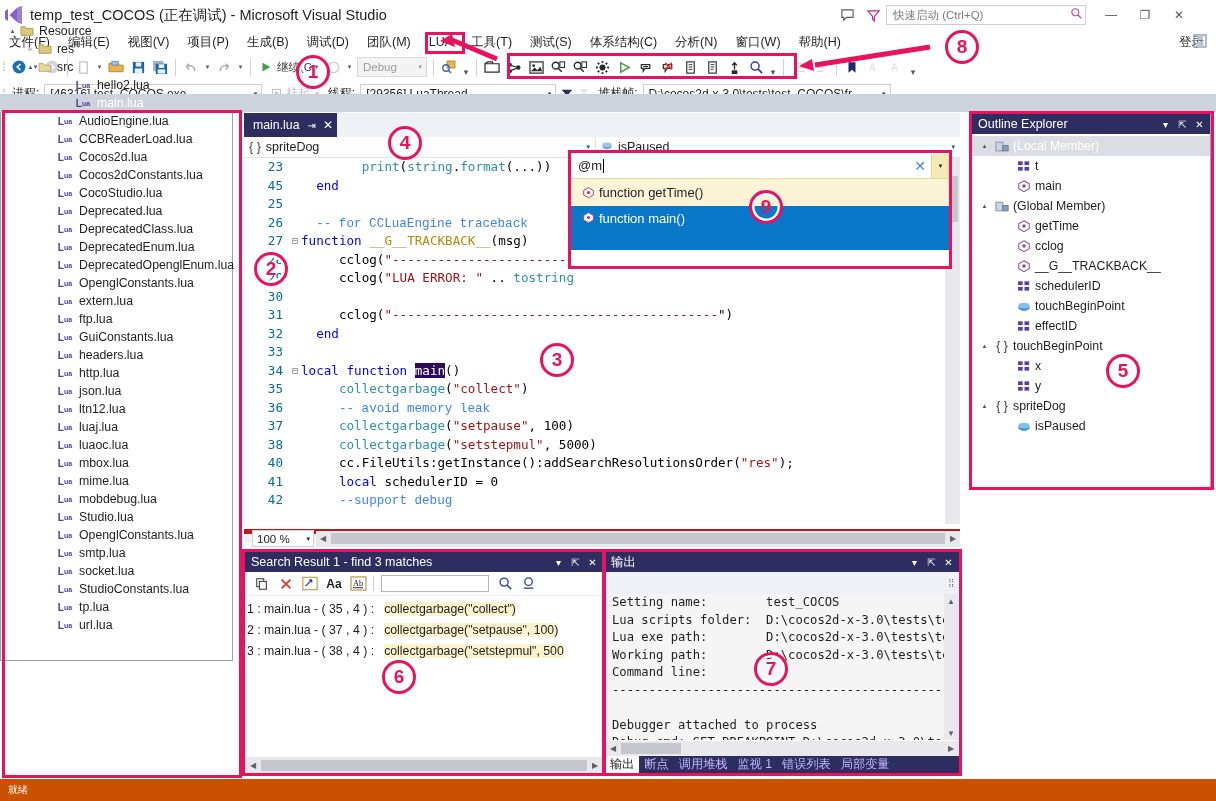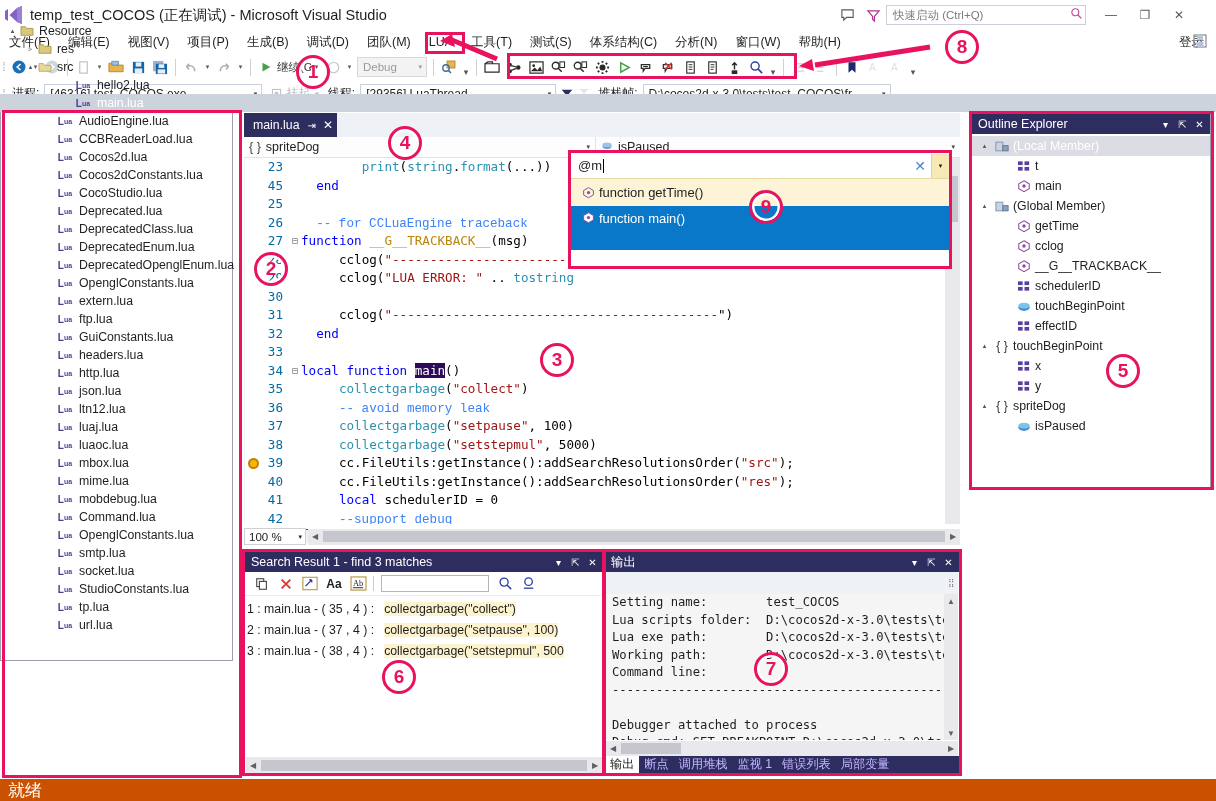--- a/index.html
+++ b/index.html
@@ -134,21 +134,21 @@
   .gl  { color:#2b91af; }
   .sel { background:#2d0a5a; color:#fff; }
   #bp-dot {
     position:absolute; left:3px; top:4px; width:11px; height:11px; border-radius:50%;
     background:#ffb300; border:2px solid #c08000;
   }
   #editor-vscroll { position:absolute; right:0; top:45px; width:15px; height:366px; background:#e9e9ed; }
   #editor-vscroll .sb-thumb-v { position:absolute; left:2px; top:18px; width:11px; height:46px; background:#c6c6ce; }
   #zoombar {
     position:absolute; left:0; bottom:0; width:716px; height:14px; background:#eef1f6;
-    display:flex; align-items:center; border-top:1px solid #b91c1c;
+    display:flex; align-items:center; border-top:5px solid #b91c1c;padding-left:8px;
   }
   #zoomcombo {
     width:62px; height:17px; background:#fff; border:1px solid #cfcfd6; font-size:11.5px;
     display:flex; align-items:center; padding-left:4px;
   }
   #zoomcombo .ca { margin-left:auto; font-size:7px; padding-right:3px; }
   #hscroll-edit { flex:1; height:16px; background:#e9e9ed; display:flex; align-items:center; margin-left:2px; }
 
   
   #intellisense {
@@ -196,21 +196,21 @@
   #out-vscroll { position:absolute; right:1px; top:42px; width:14px; bottom:33px; background:#e9e9ed; }
   #out-vscroll .sb-arrow-v { height:14px; display:flex; align-items:center; justify-content:center; font-size:8px; color:#606060; }
   #out-hscroll { position:absolute; left:1px; right:1px; bottom:17px; height:15px; background:#e9e9ed; display:flex; align-items:center; }
   #out-tabs { position:absolute; left:0; bottom:0; width:100%; height:17px; background:#2d2d60; display:flex; align-items:center; }
   .out-tab { font-size:12.2px; color:#c4b5fd; padding:0 5px; height:17px; display:flex; align-items:center; white-space:nowrap;}
   .out-tab.active { background:#fff; color:#1e1e1e; }
 
   
   #statusbar {
     position:absolute; left:0; bottom:0; width:1216px; height:22px; background:#ca5100;
-    display:flex; align-items:center; color:#fff; font-size:17px; padding-left:8px;
+    display:flex; align-items:center; color:#fff; font-size:10px; padding-left:8px;
   }
 
   
   .ann-box { position:absolute; border:3px solid #e8125e; z-index:60; pointer-events:none; }
   .ann-num {
     position:absolute; width:34px; height:34px; border-radius:50%; border:3px solid #e8125e;
     box-shadow:0 0 0 2.5px #ffffff inset;
     color:#e8125e; font-size:19px; font-weight:bold; display:flex; align-items:center; justify-content:center;
     background:transparent; z-index:62; font-family:"Liberation Sans", sans-serif;
   }
@@ -708,21 +708,21 @@
       <div class="tree-row">
         <span style="width:42px"></span>
         <span class="tw"></span>
         <span class="lua-ico">L<sup style="font-size:7px">ua</sup></span>
         <span style="margin-left:4px">mobdebug.lua</span>
       </div>
       <div class="tree-row">
         <span style="width:42px"></span>
         <span class="tw"></span>
         <span class="lua-ico">L<sup style="font-size:7px">ua</sup></span>
-        <span style="margin-left:4px">Command.lua</span>
+        <span style="margin-left:4px">Studio.lua</span>
       </div>
       <div class="tree-row">
         <span style="width:42px"></span>
         <span class="tw"></span>
         <span class="lua-ico">L<sup style="font-size:7px">ua</sup></span>
         <span style="margin-left:4px">OpenglConstants.lua</span>
       </div>
       <div class="tree-row">
         <span style="width:42px"></span>
         <span class="tw"></span>
@@ -796,21 +796,20 @@
       <div class="cl"><span class="gutter"></span><span class="lnum">29</span><span class="fold"></span><span class="code">     cclog(<span class="str">"LUA ERROR: "</span> .. <span class="gl">tostring</span></span></div>
       <div class="cl"><span class="gutter"></span><span class="lnum">30</span><span class="fold"></span></div>
       <div class="cl"><span class="gutter"></span><span class="lnum">31</span><span class="fold"></span><span class="code">     cclog(<span class="str">"-------------------------------------------</span>")</span></div>
       <div class="cl"><span class="gutter"></span><span class="lnum">32</span><span class="fold"></span><span class="code">  <span class="k">end</span></span></div>
       <div class="cl"><span class="gutter"></span><span class="lnum">33</span><span class="fold"></span><span class="code"></span></div>
       <div class="cl"><span class="gutter"></span><span class="lnum">34</span><span class="fold">⊟</span><span class="code"><span class="k">local function</span> <span class="sel">main</span>()</span></div>
       <div class="cl"><span class="gutter"></span><span class="lnum">35</span><span class="fold"></span><span class="code">     <span class="gl">collectgarbage</span>(<span class="str">"collect"</span>)</span></div>
       <div class="cl"><span class="gutter"></span><span class="lnum">36</span><span class="fold"></span><span class="code">     <span class="cm">-- avoid memory leak</span></span></div>
       <div class="cl"><span class="gutter"></span><span class="lnum">37</span><span class="fold"></span><span class="code">     <span class="gl">collectgarbage</span>(<span class="str">"setpause"</span>, 100)</span></div>
       <div class="cl"><span class="gutter"></span><span class="lnum">38</span><span class="fold"></span><span class="code">     <span class="gl">collectgarbage</span>(<span class="str">"setstepmul"</span>, 5000)</span></div>
-      <div class="cl"><span class="gutter"><span id="bp-dot"></span></span><span class="lnum">39</span><span class="fold"></span><span class="code">     cc.FileUtils:getInstance():addSearchResolutionsOrder(<span class="str">"src"</span>);</span></div>
       <div class="cl"><span class="gutter"></span><span class="lnum">40</span><span class="fold"></span><span class="code">     cc.FileUtils:getInstance():addSearchResolutionsOrder(<span class="str">"res"</span>);</span></div>
       <div class="cl"><span class="gutter"></span><span class="lnum">41</span><span class="fold"></span><span class="code">     <span class="k">local</span> schedulerID = 0</span></div>
       <div class="cl"><span class="gutter"></span><span class="lnum">42</span><span class="fold"></span><span class="code">     <span class="cm">--support debug</span></span></div>
     </div>
   <div id="editor-vscroll">
     <div class="sb-thumb-v"></div>
   </div>
   <div id="zoombar">
     <div id="zoomcombo">
       <span>100 %</span>

